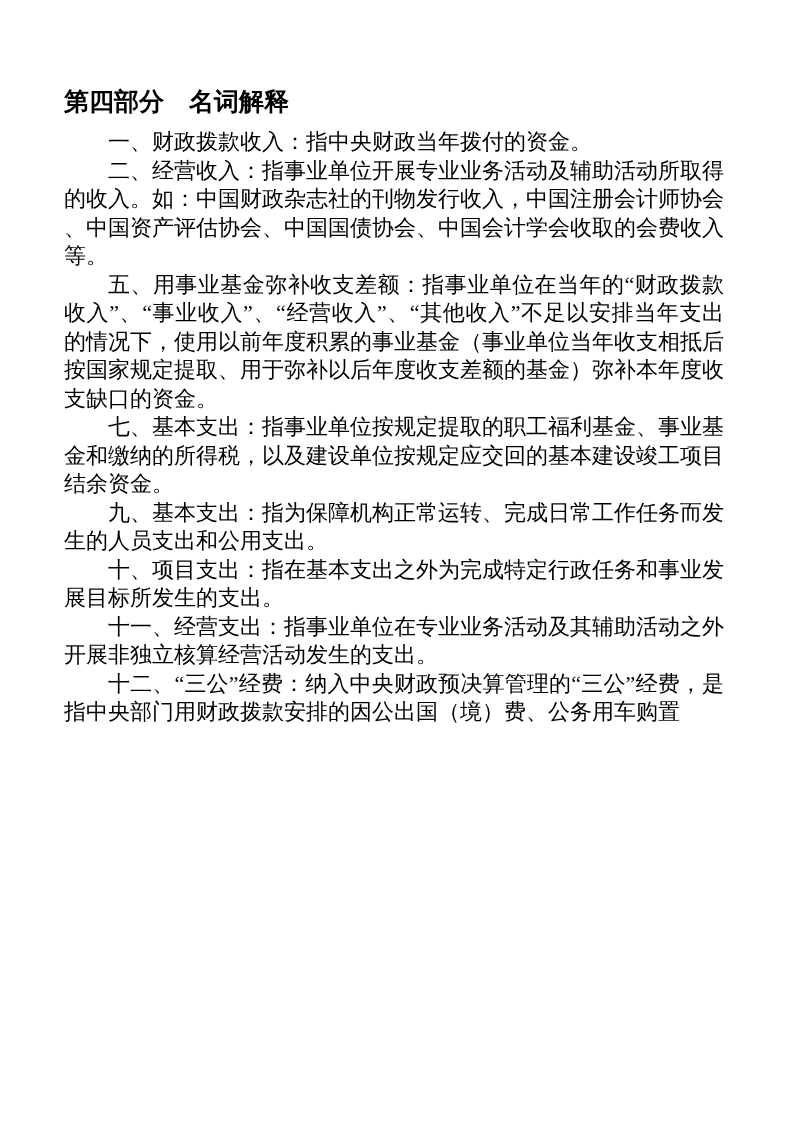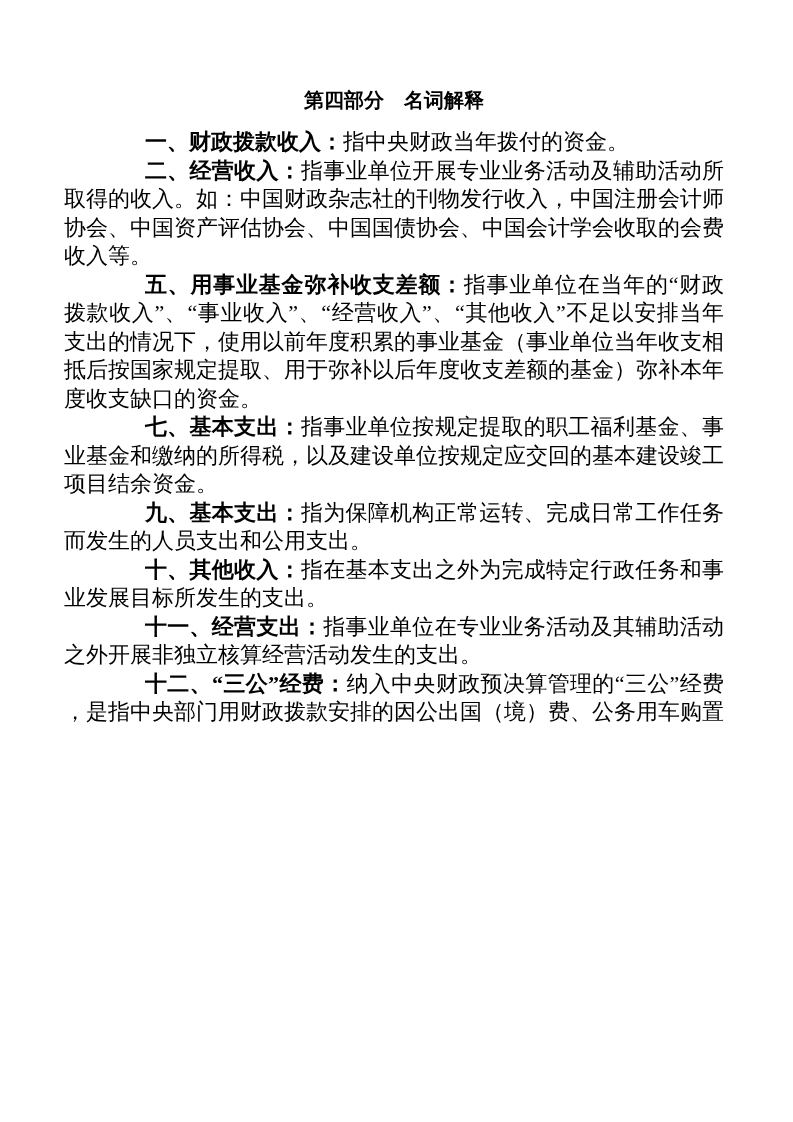--- a/index.html
+++ b/index.html
@@ -17,39 +17,36 @@
     font-family: "Liberation Serif", "DejaVu Serif", serif;
   }
   .content {
     position: absolute;
     left: 64px;
     top: 86px;
     width: 660px;
   }
   .doc-title {
     margin: 0 0 10px 0;
-    font-size: 20px;
+    font-size: 25px;
     line-height: 32px;
     font-weight: 700;
-    text-align: center;
-    font-family: Liberation Mono, monospace;
   }
   .para {
     margin: 0;
     font-size: 22px;
     line-height: 28.5px;
     text-align: justify;
     text-indent: 2em;
     line-break: anywhere;
     word-break: break-all;
     overflow-wrap: break-word;
   }
   .term {
-    font-weight: 700;
-    margin-left: 37px;
+    font-weight: 400;
   }
 </style>
 </head>
 <body>
 
 <div class="page">
   <div class="content">
 
     <h1 class="doc-title">第四部分　名词解释</h1>
 
@@ -60,20 +57,20 @@
 
 
     <p class="para"><span class="term">五、用事业基金弥补收支差额：</span><span>指事业单位在当年的“财政拨款收入”、“事业收入”、“经营收入”、“其他收入”不足以安排当年支出的情况下，使用以前年度积累的事业基金（事业单位当年收支相抵后按国家规定提取、用于弥补以后年度收支差额的基金）弥补本年度收支缺口的资金。</span></p>
 
 
     <p class="para"><span class="term">七、基本支出：</span><span>指事业单位按规定提取的职工福利基金、事业基金和缴纳的所得税，以及建设单位按规定应交回的基本建设竣工项目结余资金。</span></p>
 
 
     <p class="para"><span class="term">九、基本支出：</span><span>指为保障机构正常运转、完成日常工作任务而发生的人员支出和公用支出。</span></p>
 
-    <p class="para"><span class="term">十、其他收入：</span><span>指在基本支出之外为完成特定行政任务和事业发展目标所发生的支出。</span></p>
+    <p class="para"><span class="term">十、项目支出：</span><span>指在基本支出之外为完成特定行政任务和事业发展目标所发生的支出。</span></p>
 
     <p class="para"><span class="term">十一、经营支出：</span><span>指事业单位在专业业务活动及其辅助活动之外开展非独立核算经营活动发生的支出。</span></p>
 
     <p class="para"><span class="term">十二、“三公”经费：</span><span>纳入中央财政预决算管理的“三公”经费，是指中央部门用财政拨款安排的因公出国（境）费、公务用车购置</span></p>
 
   </div>
 </div>
 
 </body></html>

